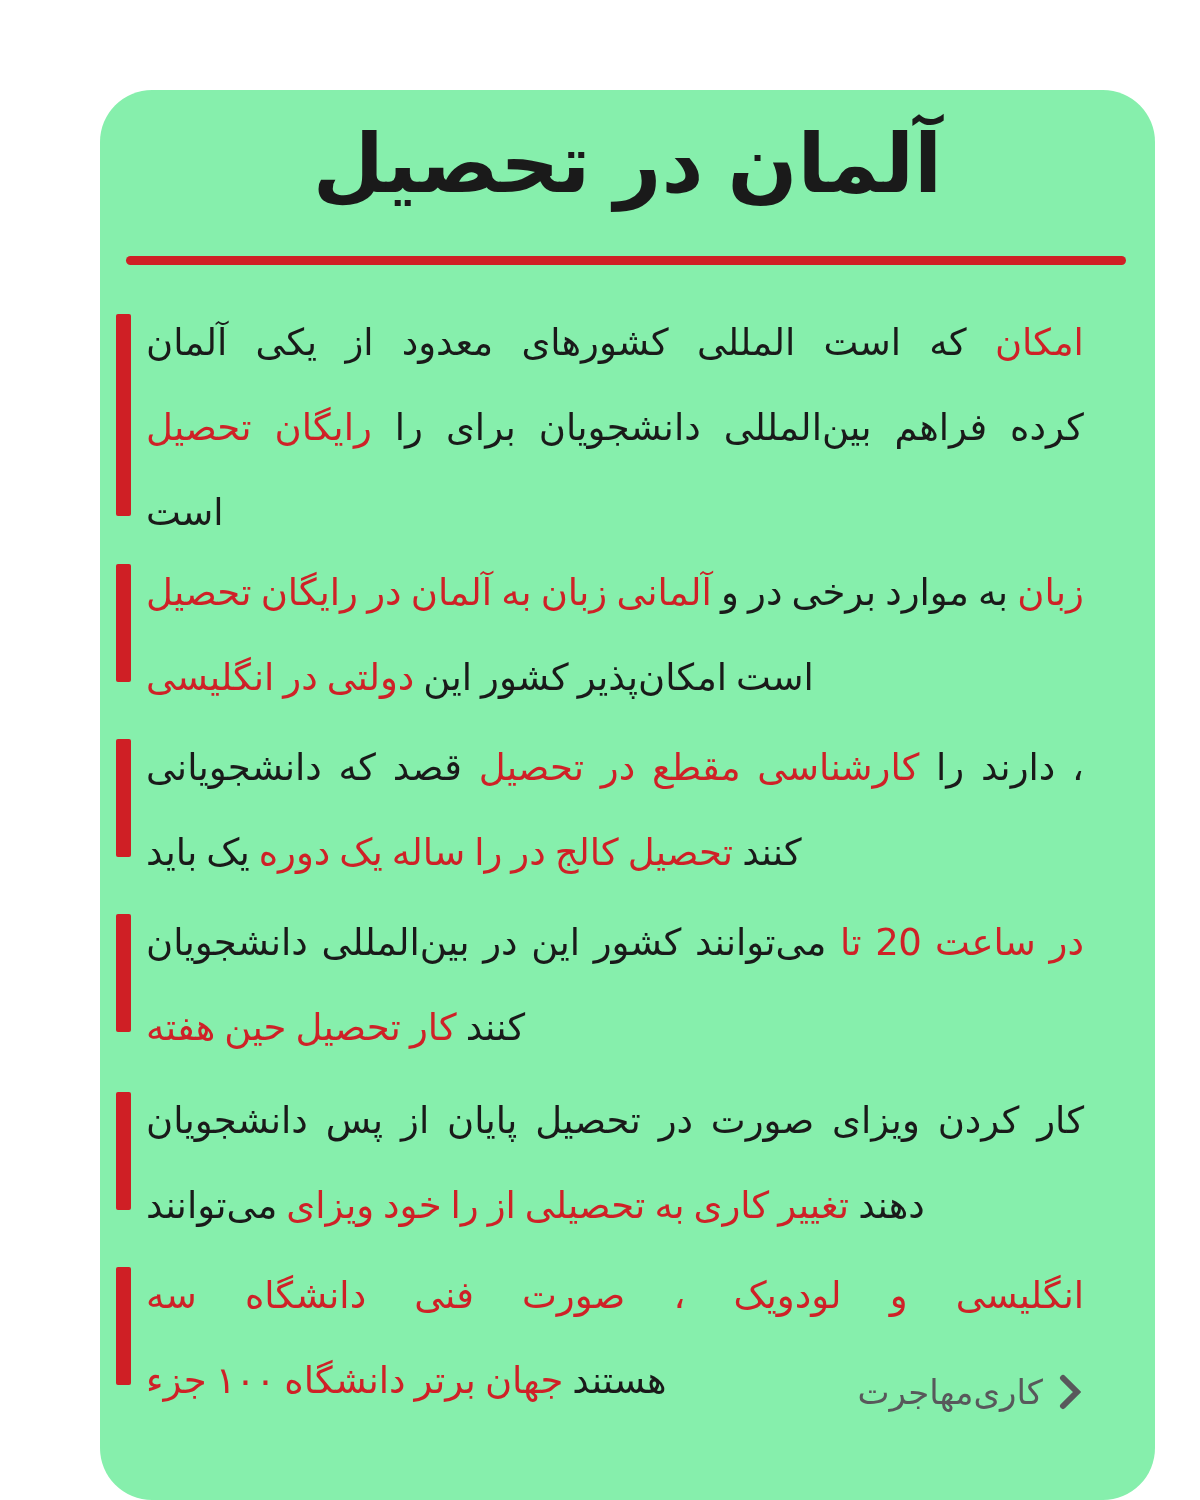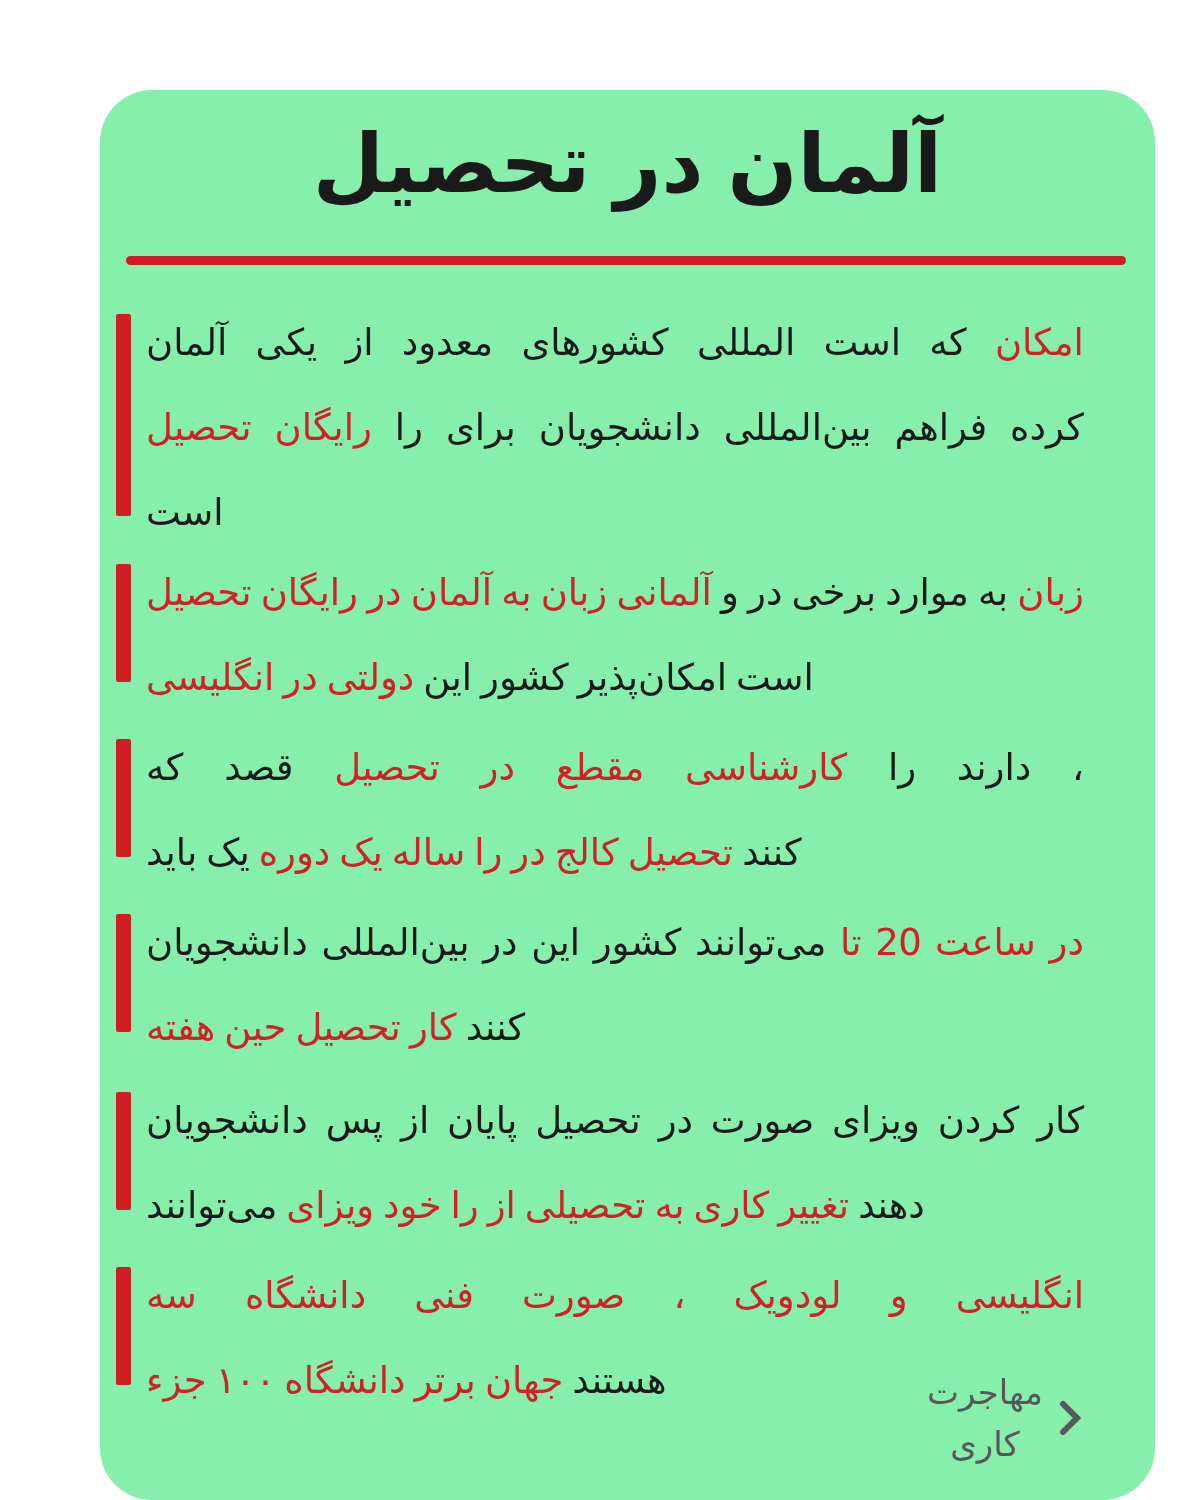--- a/index.html
+++ b/index.html
@@ -40,21 +40,21 @@
   }
   .line.justify{justify-content:space-between;gap:0;}
   .w{display:inline-block;}
   .w.black{color:#1a1a1a;}
   .w.red{color:#cf2127;}
   .footer{
     position:absolute;top:1282px;right:74px;
     display:flex;flex-direction:row;align-items:center;gap:16px;
     font-size:34px;color:#58585b;white-space:nowrap;
   }
-  .footer-words{display:flex;flex-direction:column;align-items:center;gap:12px;}
+  .footer-words{display:flex;flex-direction:row;align-items:center;}
 </style>
 </head>
 <body>
 
 <div class="card">
 
   <div class="title-row">
       <span class="w black">تحصیل</span>
       <span class="w black">در</span>
       <span class="w black">آلمان</span>
@@ -113,20 +113,21 @@
           <span class="w red">دولتی</span>
           <span class="w black">این</span>
           <span class="w black">کشور</span>
           <span class="w black">امکان‌پذیر</span>
           <span class="w black">است</span>
         </div>
       </div>
       <div class="para" data-lines="2">
         <div class="bar"></div>
         <div class="line justify">
+          <span class="w black">دانشجویانی</span>
           <span class="w black">که</span>
           <span class="w black">قصد</span>
           <span class="w red">تحصیل</span>
           <span class="w red">در</span>
           <span class="w red">مقطع</span>
           <span class="w red">کارشناسی</span>
           <span class="w black">را</span>
           <span class="w black">دارند</span>
           <span class="w black">،</span>
         </div>

